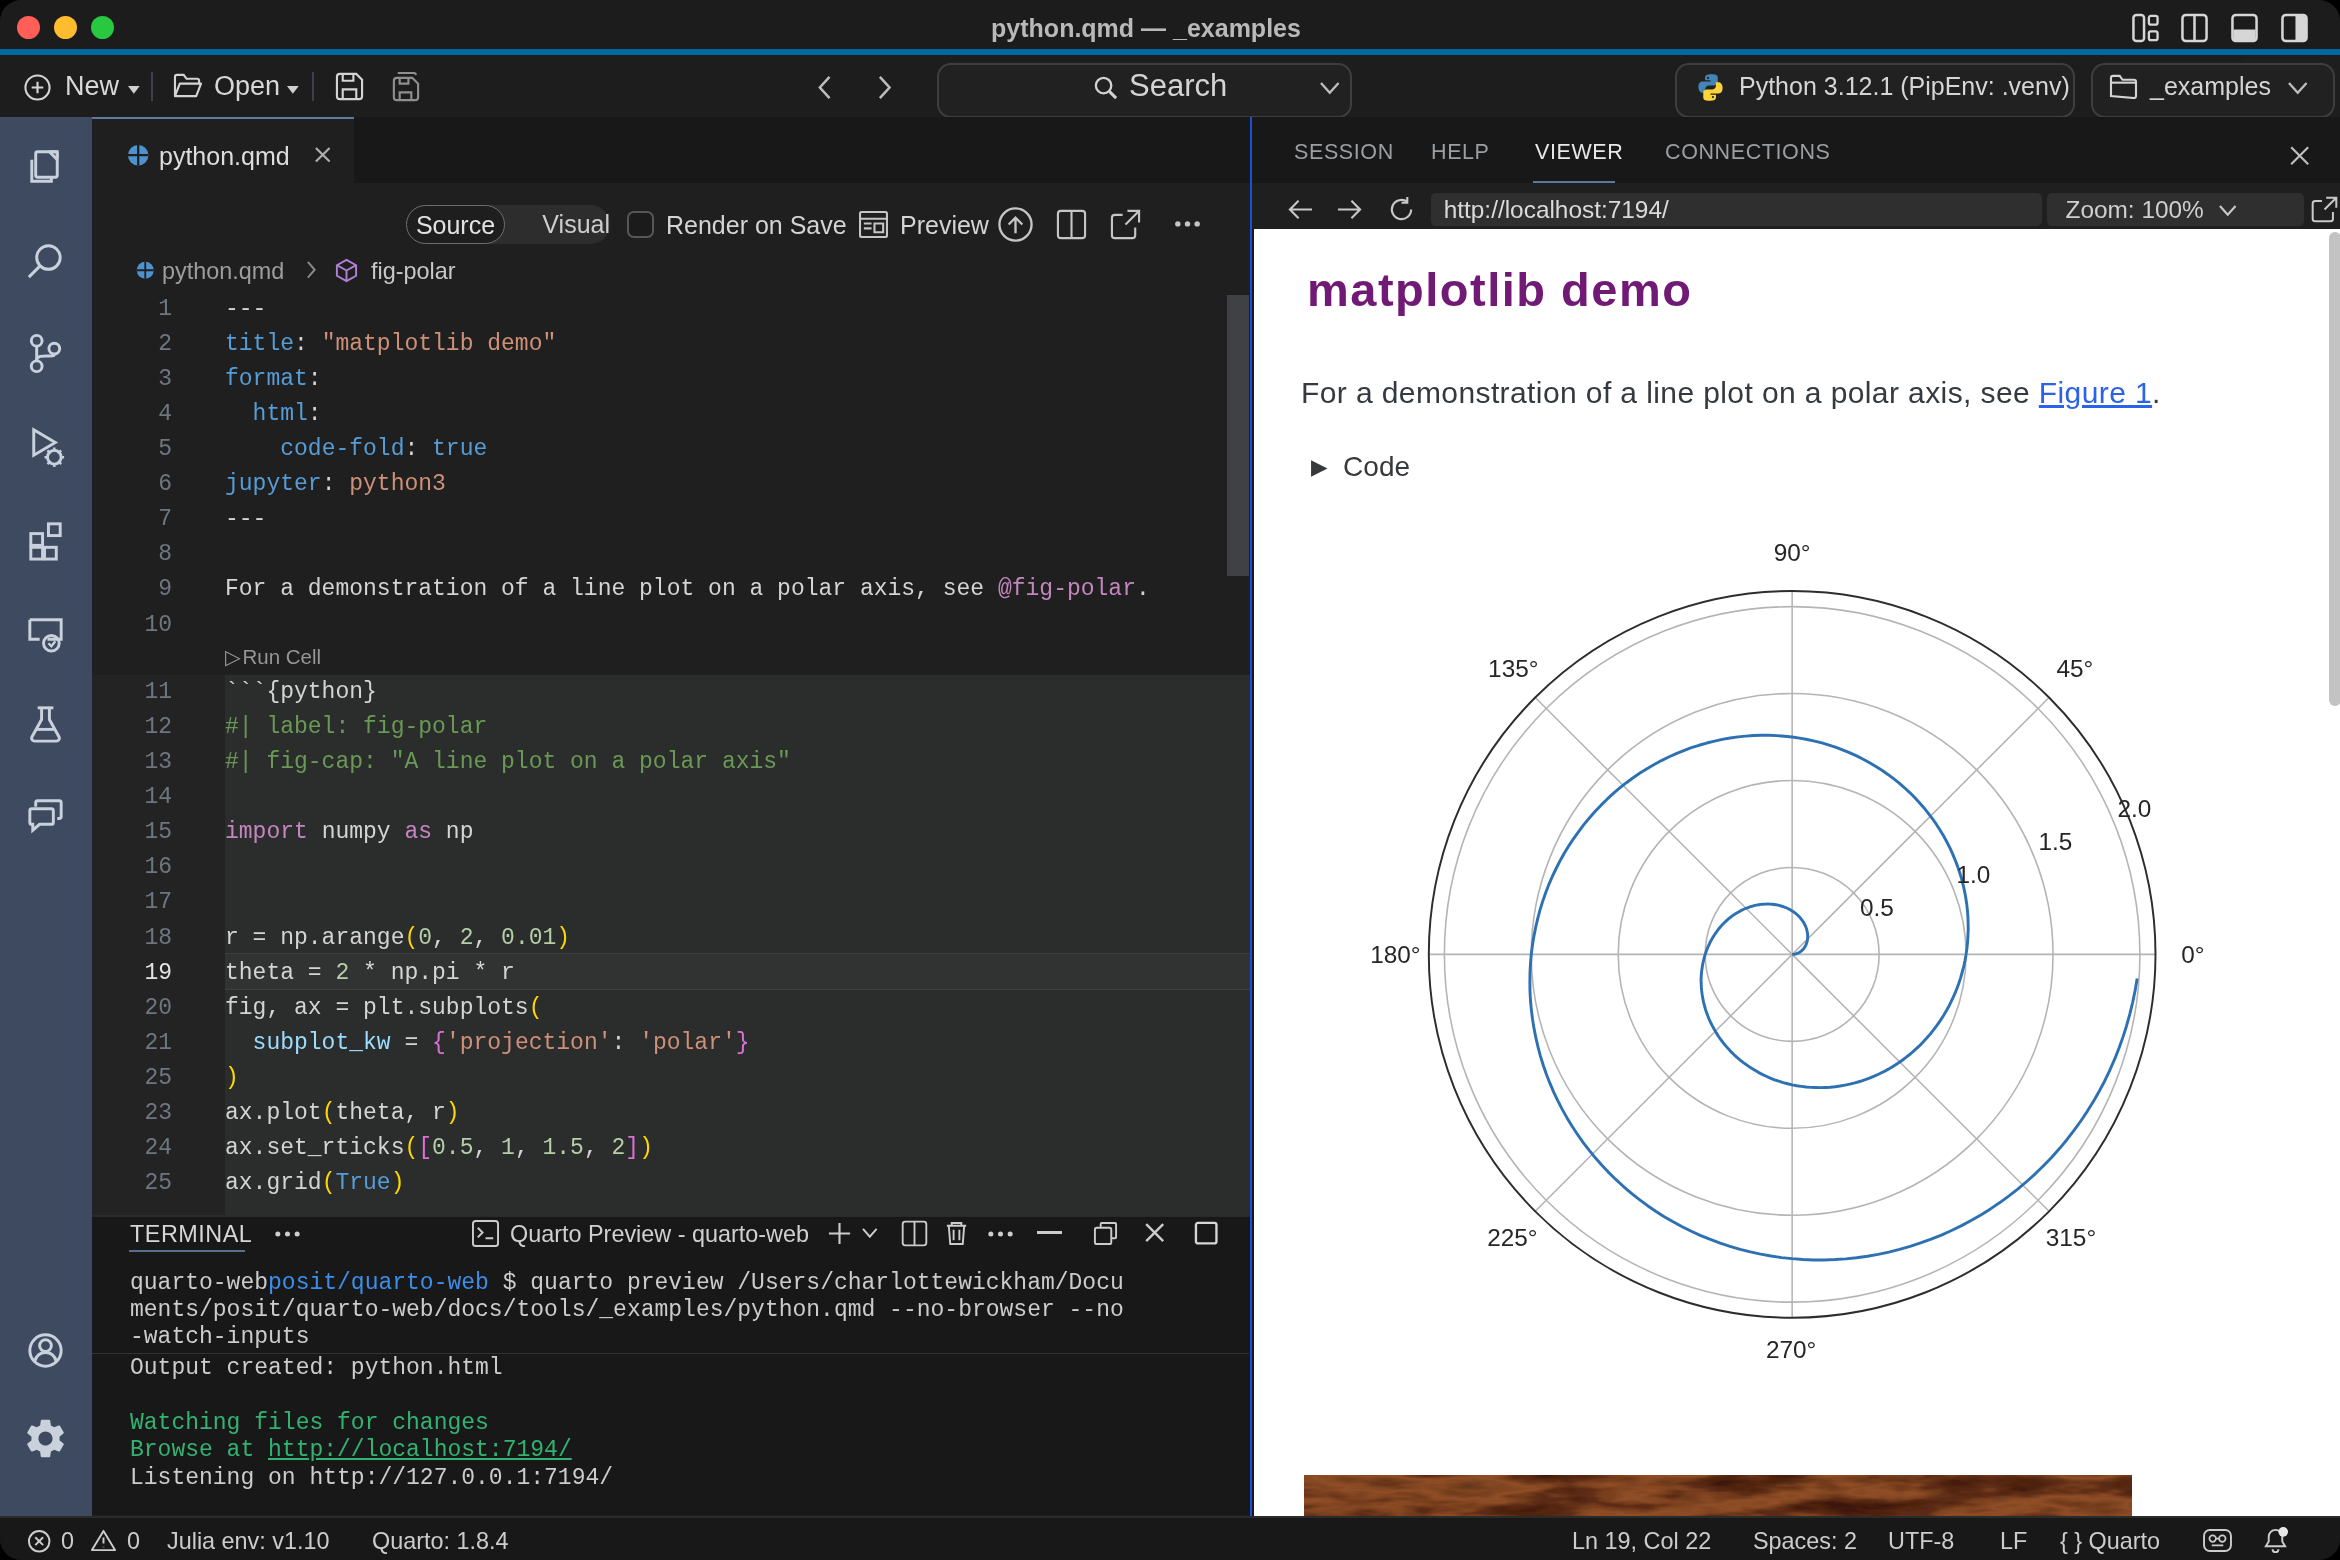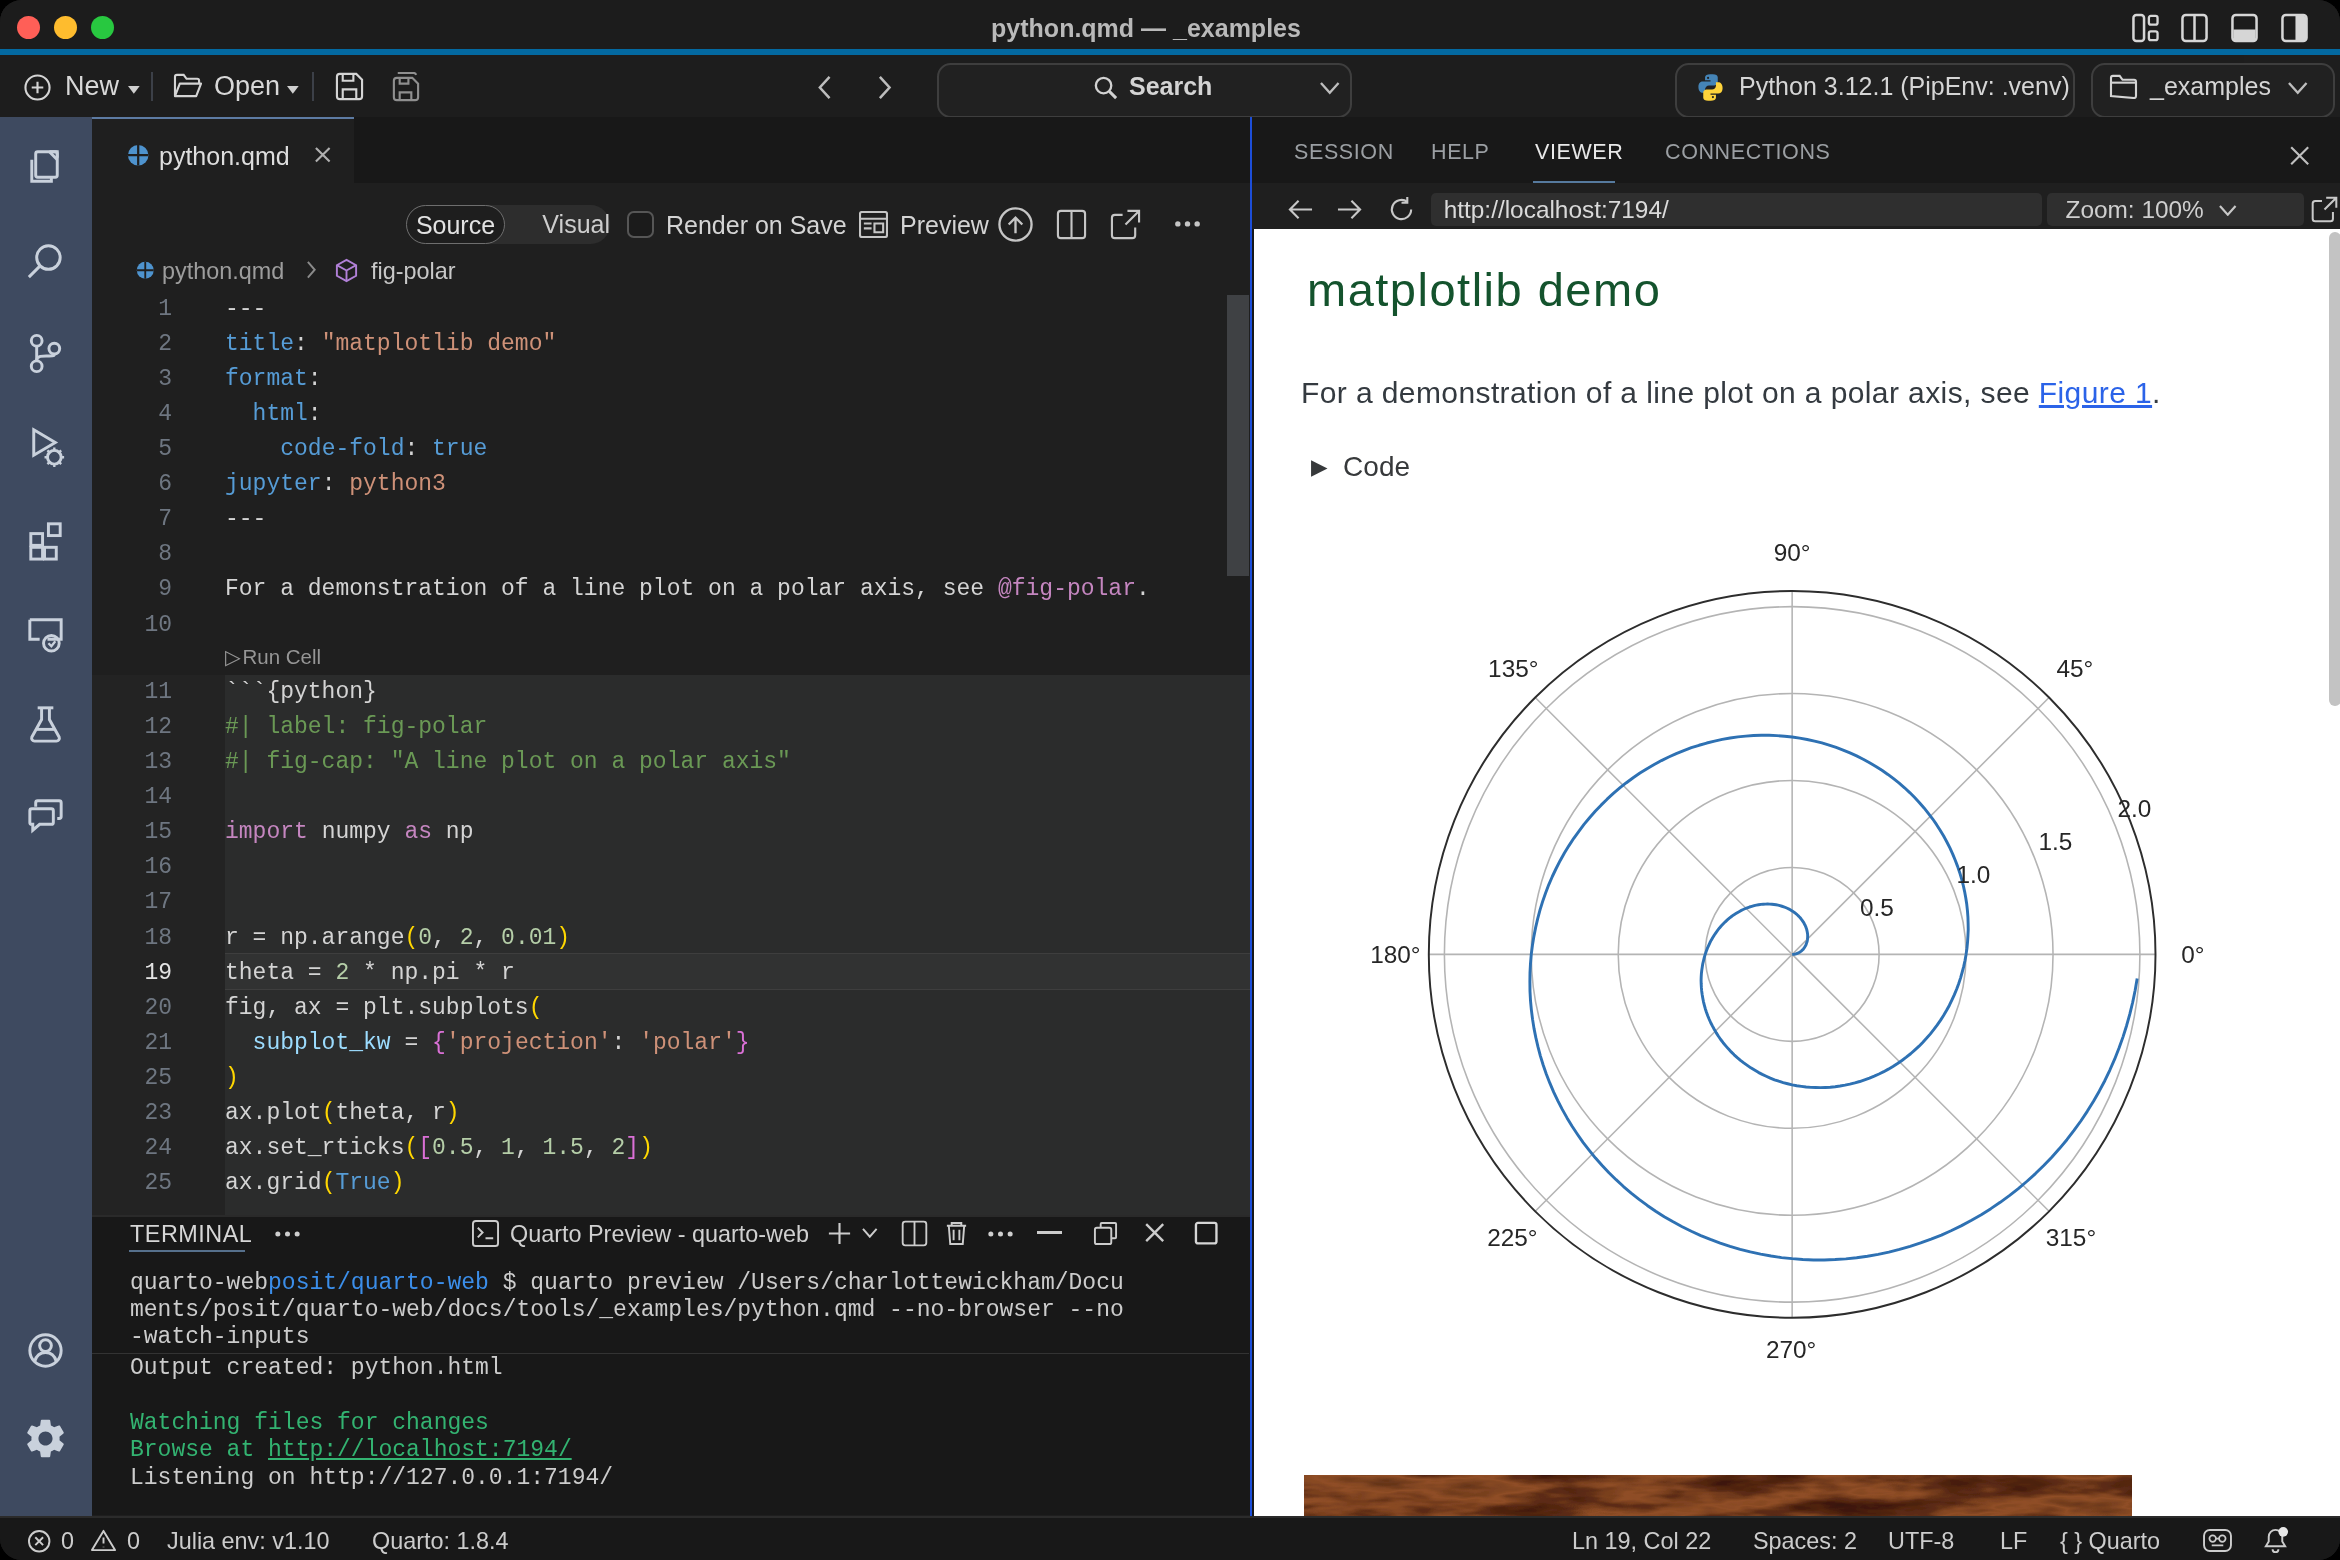--- a/index.html
+++ b/index.html
@@ -106,21 +106,21 @@
         <path d="M17 4 L7 15 L17 26" stroke="#bdbdbd" stroke-width="2.6"></path>
       </svg>
  <svg class="abs" style="left:873px;top:17.6px" width="23.4" height="29" viewBox="0 0 24 30" fill="none">
         <path d="M7 4 L17 15 L7 26" stroke="#bdbdbd" stroke-width="2.6"></path>
       </svg>
  <div class="pill" style="left:937px;width:415px;background:#212121"></div>
  <svg class="abs" style="left:1092px;top:18.5px" width="27" height="27" viewBox="0 0 28 28" fill="none">
         <circle cx="12" cy="12" r="8" stroke="#d2d2d2" stroke-width="2.4"></circle>
         <path d="M18 18 L25 25" stroke="#d2d2d2" stroke-width="3"></path>
       </svg>
- <div class="tbtxt" style="left:1129px;color:#d4d4d4;font-size:25px;font-weight:700">Search</div>
+ <div class="tbtxt" style="left:1129px;color:#d4d4d4;font-size:31px;font-weight:400">Search</div>
  <svg class="abs" style="left:1319px;top:26px" width="21.5" height="13.7" viewBox="0 0 22 14" fill="none">
         <path d="M2 2 L11 12 L20 2" stroke="#bdbdbd" stroke-width="2.4"></path>
       </svg>
  <div class="pill" style="left:1675px;width:400px;background:#212121"></div>
  <svg class="abs" style="left:1696px;top:17.6px" width="29" height="29" viewBox="0 0 48 48">
         <path fill="#4584b6" d="M23.5 2c-5 0-8.5 1.7-8.5 5v5h9v2h-13c-3.6 0-7 2.5-7 9s3.4 9.5 7 9.5h4v-5.5c0-3.5 3-6.5 6.5-6.5h9c2.8 0 5.5-2.3 5.5-5V7c0-3.3-3.3-5-8-5zm-3.5 4.3a1.8 1.8 0 1 1 0 3.6 1.8 1.8 0 0 1 0-3.6z"></path>
         <path fill="#ffd43b" d="M24.5 46c5 0 8.5-1.7 8.5-5v-5h-9v-2h13c3.6 0 7-2.5 7-9s-3.4-9.5-7-9.5h-4v5.5c0 3.5-3 6.5-6.5 6.5h-9c-2.8 0-5.5 2.3-5.5 5v8.5c0 3.3 3.3 5 8 5zm3.5-4.3a1.8 1.8 0 1 1 0-3.6 1.8 1.8 0 0 1 0 3.6z"></path>
       </svg>
  <div class="tbtxt" style="left:1739px;font-size:25px;color:#d5d5d5">Python 3.12.1 (PipEnv: .venv)</div>
  <div class="pill" style="left:2091px;width:244px;background:#212121"></div>
@@ -376,21 +376,21 @@
   <div class="abs" style="left:795px;top:9.8px;width:257px;height:33px;background:#2f2f2f;border-radius:4.9px;color:#cfcfcf;font-size:24.4px;line-height:33px;padding-left:18.5px">Zoom: 100%</div>
   <svg class="abs" style="left:966px;top:20.5px" width="19.5" height="12.7" viewBox="0 0 20 13" fill="none">
           <path d="M2 2 L10 11 L18 2" stroke="#c8c8c8" stroke-width="2.2"></path>
         </svg>
   <svg class="abs" style="left:1059px;top:12.7px" width="27" height="27" viewBox="0 0 32 32" fill="none">
           <path d="M13 6 H5 a3 3 0 0 0 -3 3 v18 a3 3 0 0 0 3 3 h18 a3 3 0 0 0 3 -3 v-8" stroke="#c8c8c8" stroke-width="2.4"></path>
           <path d="M18 2 h12 v12 M30 2 L16 16" stroke="#c8c8c8" stroke-width="2.4"></path>
         </svg>
  </div>
  <div id="white">
-  <div class="abs" style="left:53px;top:33px;font-size:47px;font-weight:400;letter-spacing:1.5px;color:#14532d">matplotlib demo</div>
+  <div class="abs" style="left:53px;top:33px;font-size:47px;font-weight:700;letter-spacing:1.5px;color:#701a75">matplotlib demo</div>
   <div class="abs" style="left:47px;top:147px;font-size:30px;letter-spacing:0.4px;color:#343a40">For a demonstration of a line plot on a polar axis, see <span style="color:#2b63e8;text-decoration:underline">Figure 1</span>.</div>
   <div class="abs" style="left:57px;top:222px;font-size:28px;color:#37393b"><span style="font-size:21.5px;vertical-align:2px">▶</span>&nbsp; Code</div>
   <svg class="plot" width="1088" height="1287" viewBox="0 0 1116 1320">
 <g font-family="'Liberation Sans',sans-serif">
 <circle cx="552.0" cy="744.0" r="89.2" fill="none" stroke="#b4b4b4" stroke-width="1.6"></circle>
             <circle cx="552.0" cy="744.0" r="178.4" fill="none" stroke="#b4b4b4" stroke-width="1.6"></circle>
             <circle cx="552.0" cy="744.0" r="267.6" fill="none" stroke="#b4b4b4" stroke-width="1.6"></circle>
             <circle cx="552.0" cy="744.0" r="356.7" fill="none" stroke="#b4b4b4" stroke-width="1.6"></circle>
 <line x1="552.0" y1="744.0" x2="924.7" y2="744.0" stroke="#b4b4b4" stroke-width="1.6"></line>
             <line x1="552.0" y1="744.0" x2="815.5" y2="480.5" stroke="#b4b4b4" stroke-width="1.6"></line>

